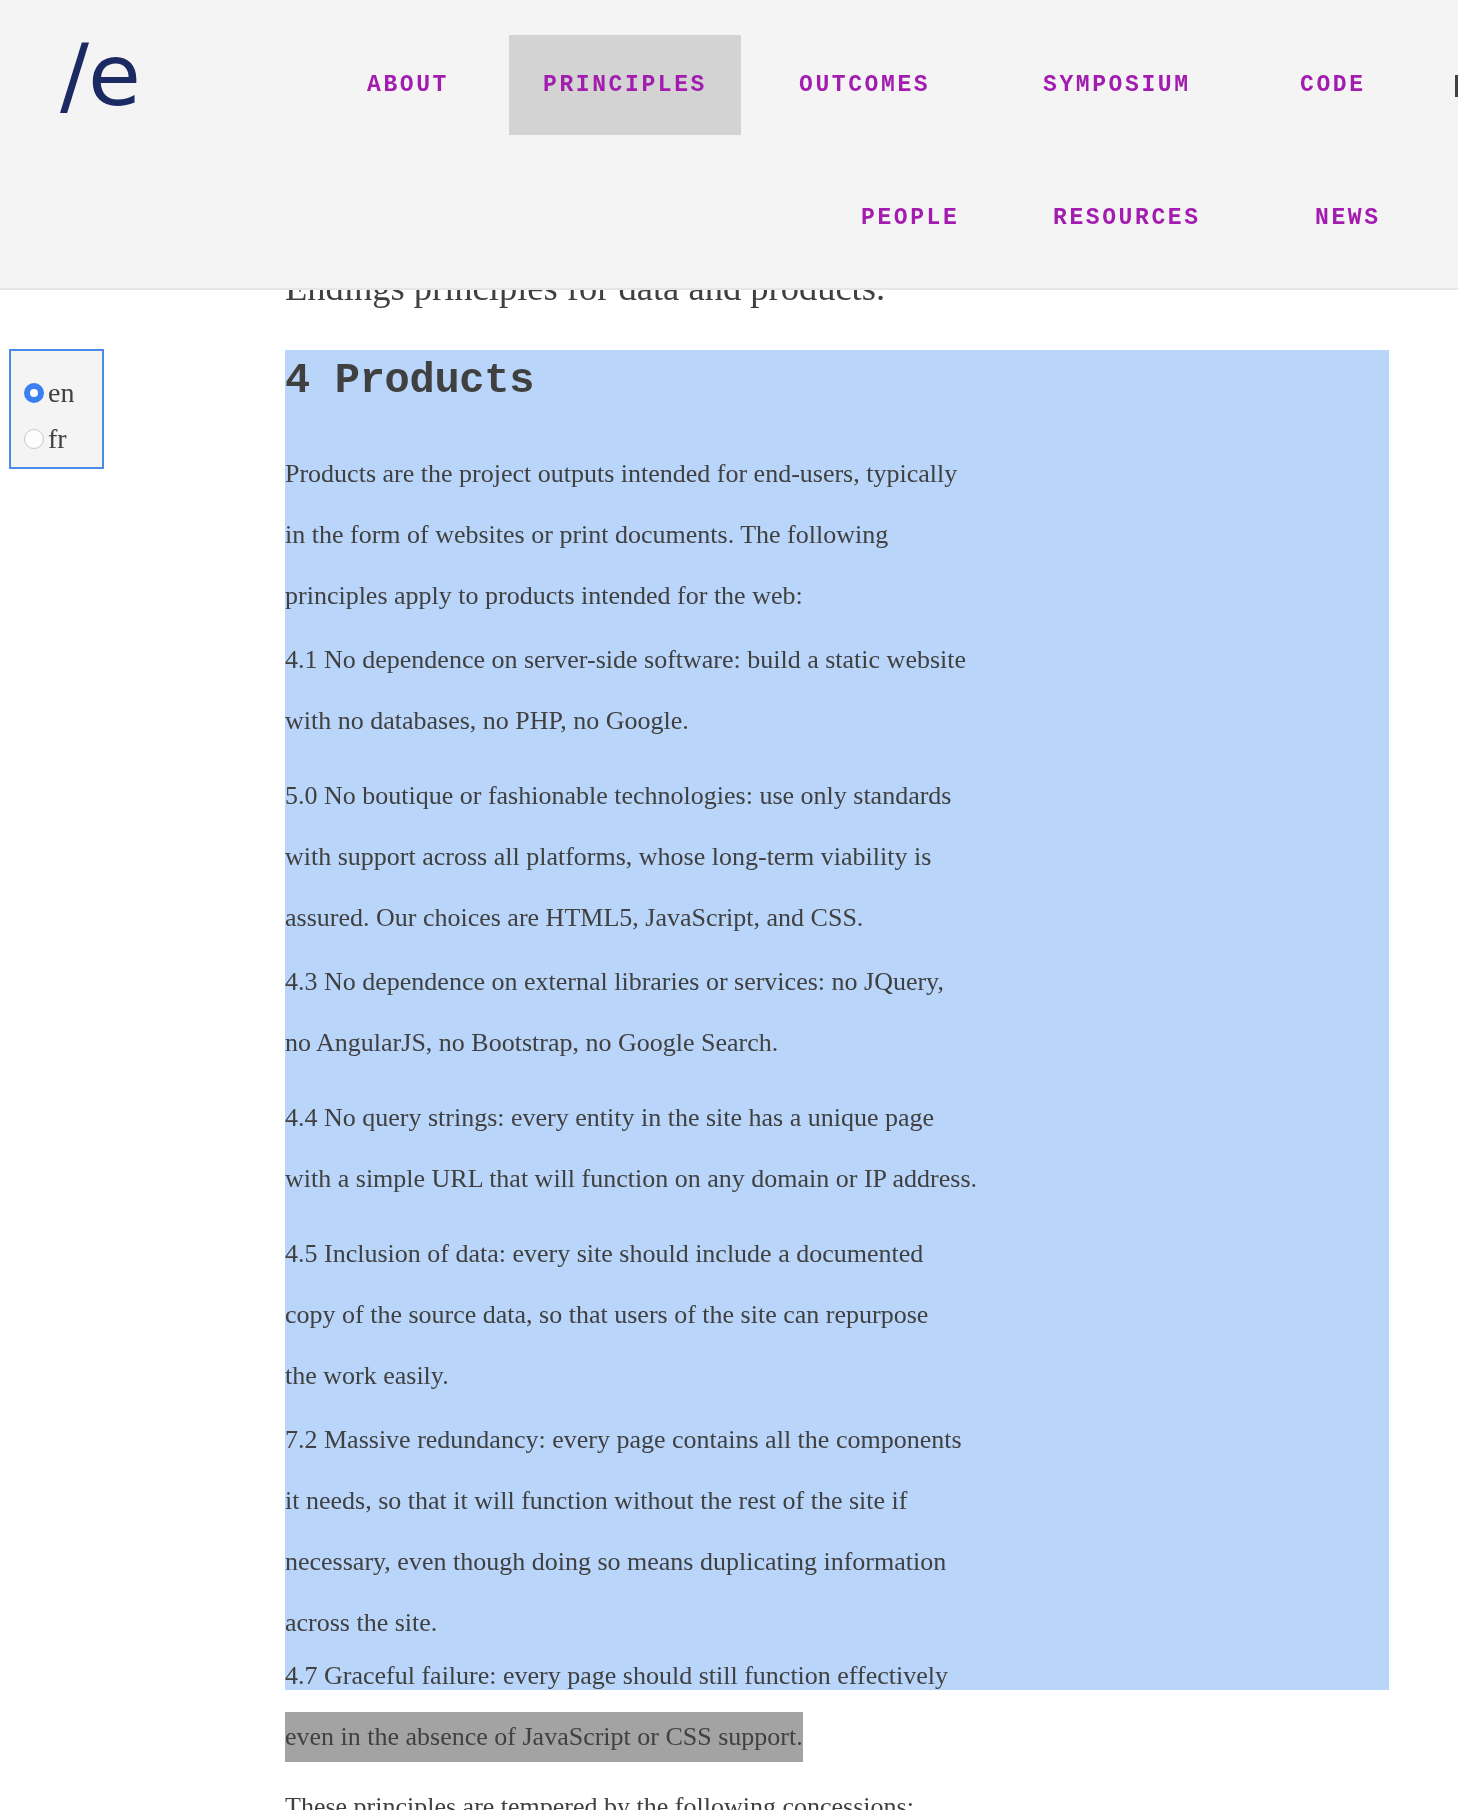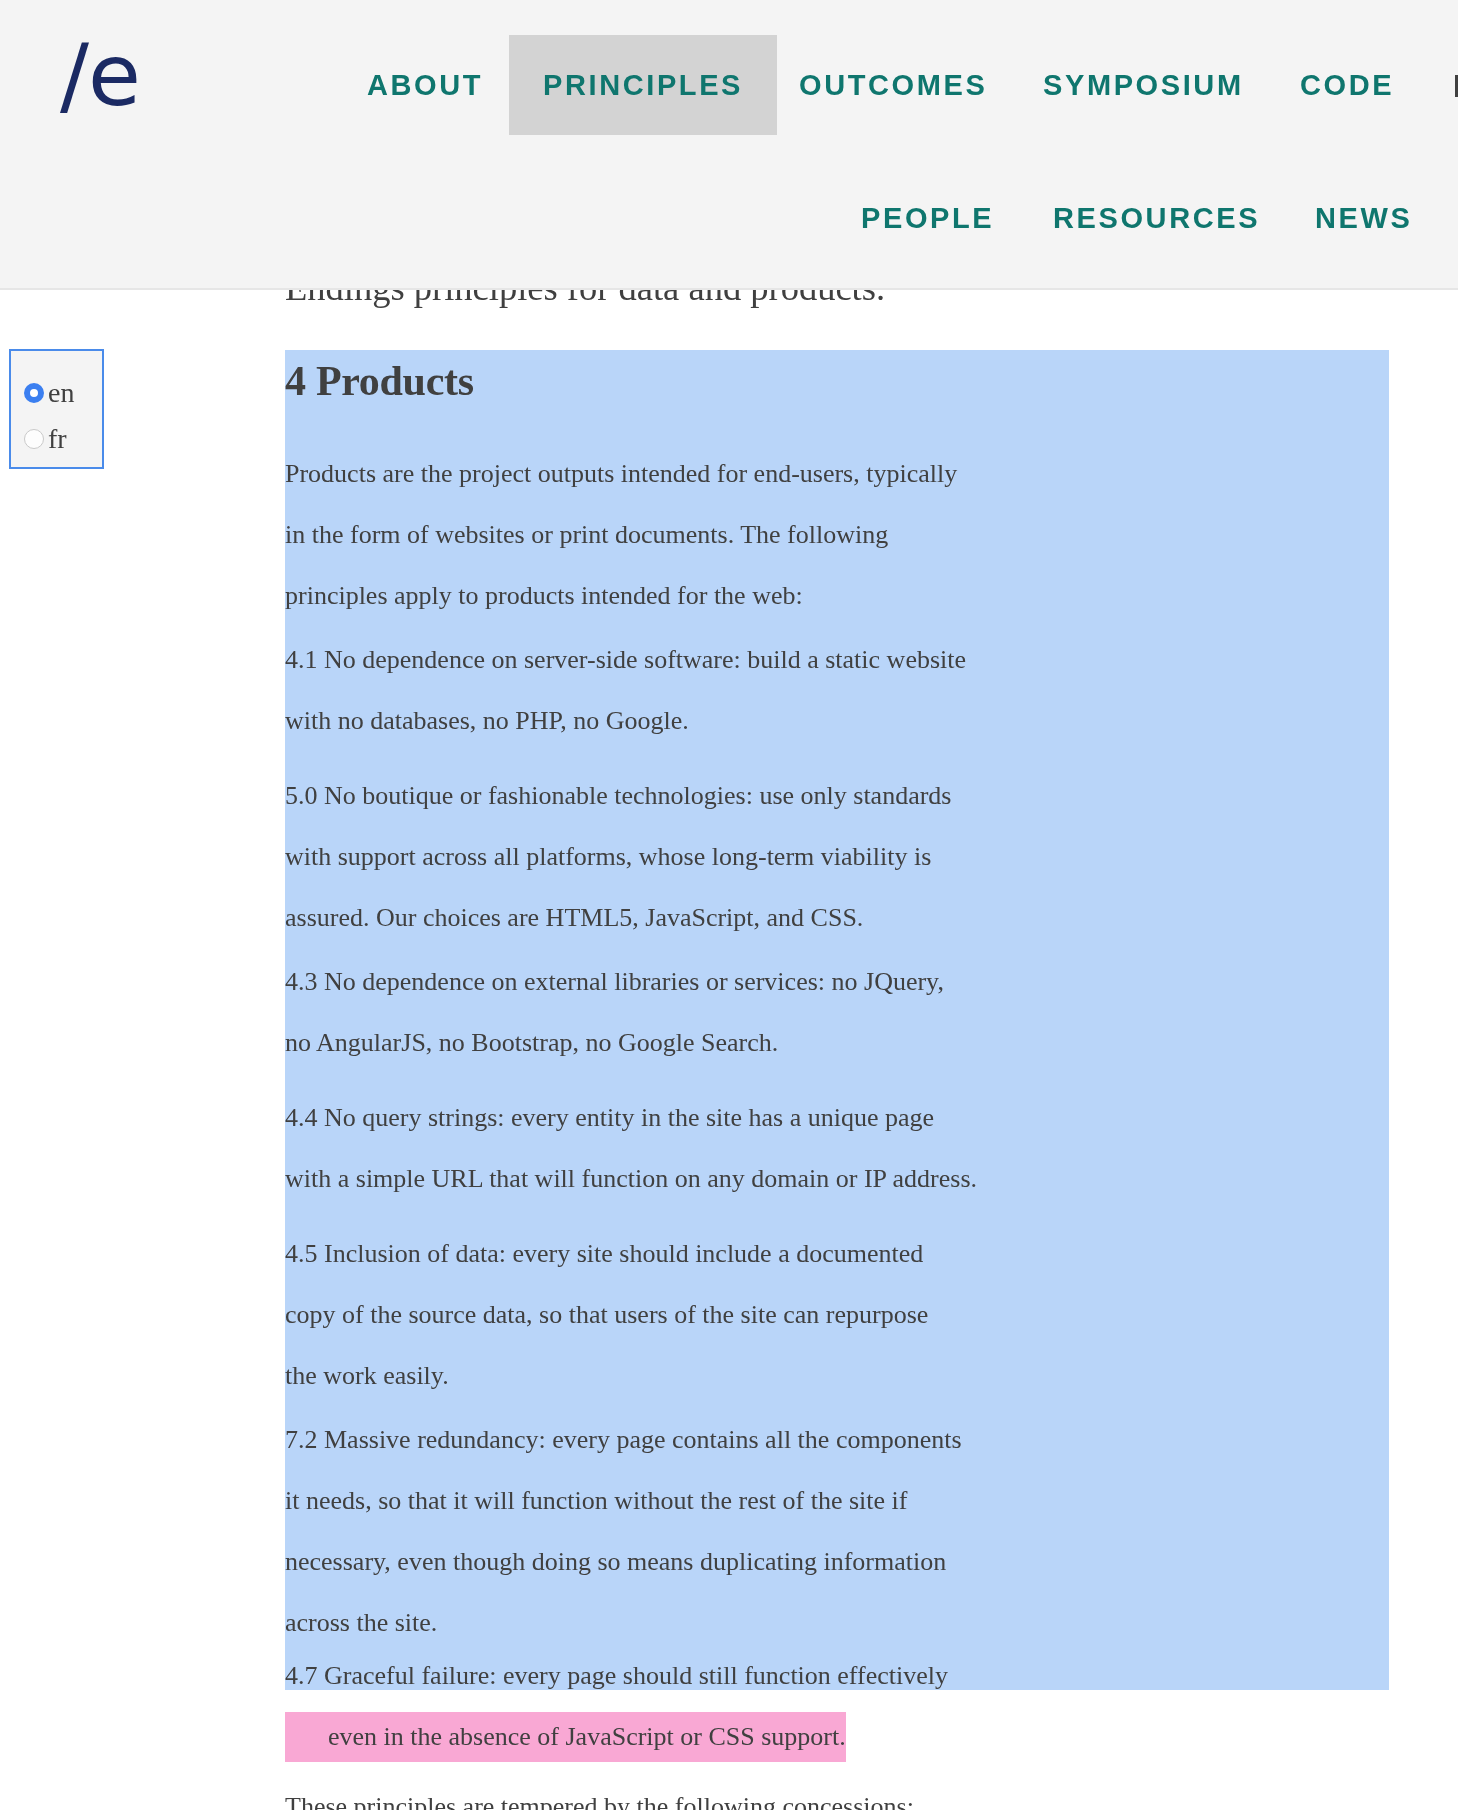--- a/index.html
+++ b/index.html
@@ -14,22 +14,22 @@
     overflow:hidden;
   }
   .logo {
     position:absolute; left:60px; top:20px;
     font-family:"DejaVu Sans", sans-serif; font-size:86px; line-height:110px;
     color:#1b2a63; text-decoration:none; letter-spacing:-1px;
   }
   .nav-item {
     position:absolute; height:100px; padding:0 34px; box-sizing:border-box;
     display:flex; align-items:center;
-    font-family:Liberation Sans, sans-serif; font-weight:bold; font-size:29px;
-    letter-spacing:2.6px; color:#0f766e; text-decoration:none; white-space:nowrap;
+    font-family:Liberation Mono, monospace; font-weight:bold; font-size:23px;
+    letter-spacing:2.6px; color:#a21caf; text-decoration:none; white-space:nowrap;
   }
   .nav-item.active { background:#d3d3d3; }
   .row1 { top:35px; }
   .row2 { top:168px; }
   .clipped-item {
     position:absolute; left:1455px; top:75px; width:4px; height:22px; background:#404040;
   }
 
   .lang-box {
     position:absolute; left:9px; top:349px; width:91px; height:116px;
@@ -50,29 +50,29 @@
   .pre-line {
     position:absolute; left:0; top:263px; line-height:50px; font-size:36.5px;
     white-space:nowrap; color:#404040;
   }
   .selection {
     position:absolute; left:0; top:350px; width:1104px; height:1340px;
     background:#b9d5f9;
   }
   .heading {
     position:absolute; left:0; top:350px; height:62px; line-height:62px;
-    font-family:Liberation Serif, serif; font-weight:bold; font-size:42px;
+    font-family:Liberation Mono, monospace; font-weight:bold; font-size:42px;
     color:#404040; white-space:nowrap; letter-spacing:-0.3px;
   }
   .para { position:absolute; left:0; width:1104px; }
   .line {
     display:block; height:50px; line-height:50px; font-size:26px;
     white-space:nowrap; color:#404040;margin-top:11px;
   }
-  .line.partial-sel { display:inline-block; background:#f9a8d4;padding-left:43px; }
+  .line.partial-sel { display:inline-block; background:#a3a3a3; }
   .after { position:absolute; left:0; top:1771px; }
 </style>
 </head>
 <body>
 
 <div class="header">
   <a class="logo">/e</a>
 
   <a class="nav-item row1" style="left:333px">ABOUT</a>
   <a class="nav-item row1 active" style="left:509px">PRINCIPLES</a>

